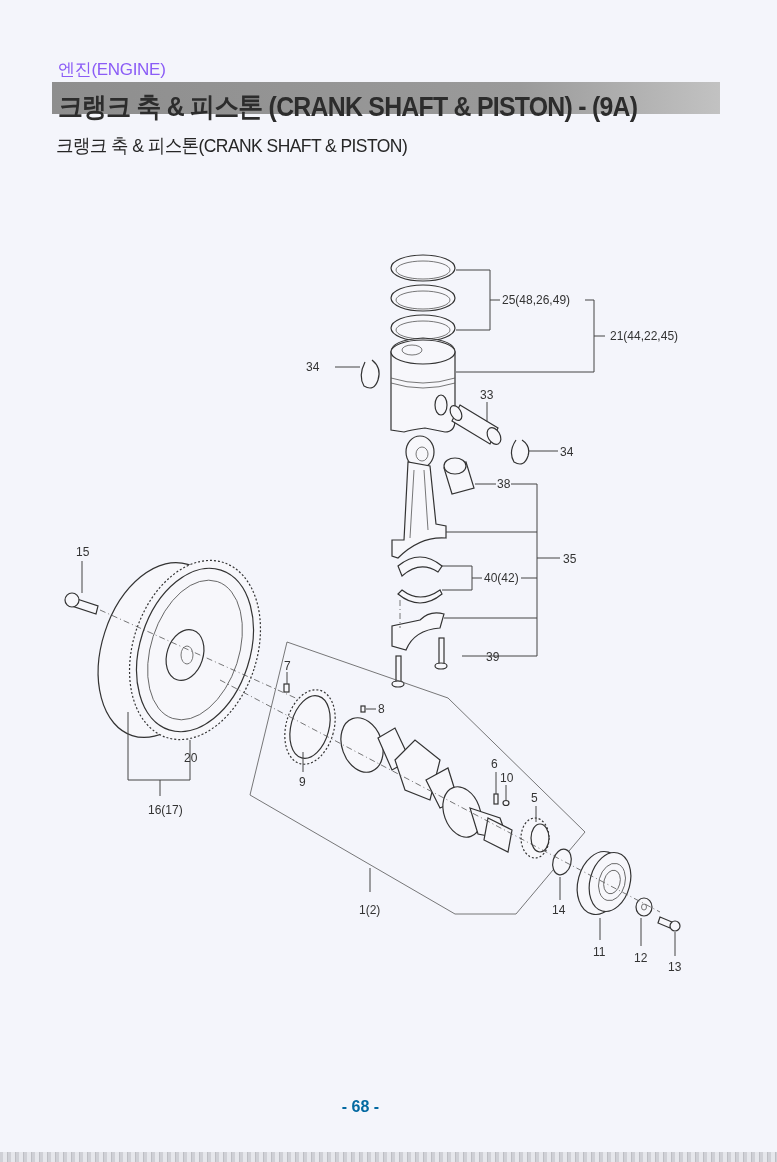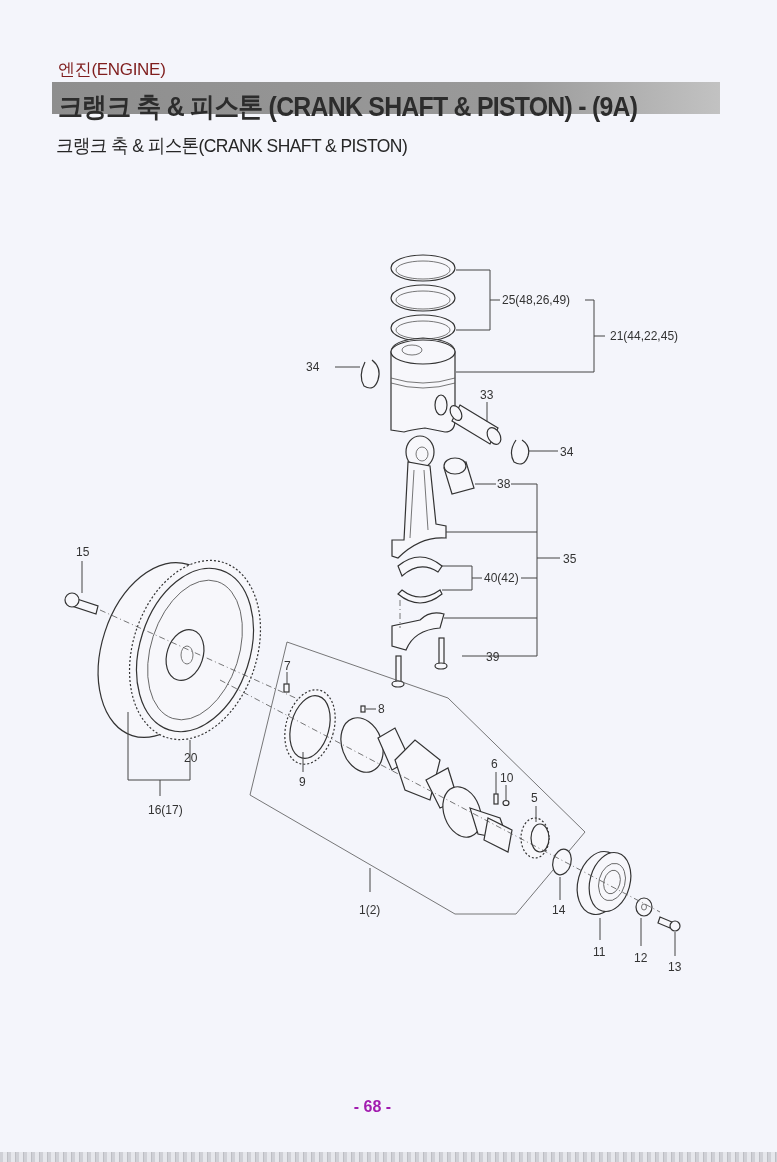--- a/index.html
+++ b/index.html
@@ -4,21 +4,21 @@
 <style>
   html, body { margin: 0; padding: 0; }
   body {
     width: 777px; height: 1162px; position: relative; overflow: hidden;
     background: #f4f5fb;
     font-family: "Liberation Sans", "DejaVu Sans", sans-serif;
     color: #222;
   }
   .section-label {
     position: absolute; left: 58px; top: 58px;
-    font-size: 17px; color: #7f1d1d; letter-spacing: -0.3px; text-align: center;
+    font-size: 17px; color: #8b5cf6; letter-spacing: -0.3px; text-align: center;
   }
   .title-bar {
     position: absolute; left: 52px; top: 82px; width: 668px; height: 32px;
     background: linear-gradient(90deg, #8e8e8e 0%, #9a9a9a 70%, #c2c2c2 100%);
   }
   .title-bar span {
     position: absolute; left: 6px; top: 7px;
     font-size: 27px; font-weight: bold; color: #2c2c2c; letter-spacing: -0.8px;
     transform: scaleX(0.92); transform-origin: left center;
   }
@@ -27,22 +27,22 @@
     font-size: 19px; color: #262626; letter-spacing: -0.6px;
     transform: scaleX(0.92); transform-origin: left center;
   }
   svg.diagram { position: absolute; left: 0; top: 0; }
   svg text { font-family: "Liberation Sans", "DejaVu Sans", sans-serif; font-size: 12px; fill: #333; }
   .ln { stroke: #444; stroke-width: 1; fill: none; }
   .part { stroke: #333; stroke-width: 1.2; fill: #f7f7fb; }
   .thin { stroke: #555; stroke-width: 0.8; fill: none; }
   .dash { stroke: #555; stroke-width: 0.8; fill: none; stroke-dasharray: 6 3 1 3; }
   .page-num {
-    position: absolute; left: 12px; width: 721px; top: 1098px; text-align: center;
-    font-size: 16px; font-weight: bold; color: #a21caf;
+    position: absolute; left: 0; width: 721px; top: 1098px; text-align: center;
+    font-size: 16px; font-weight: bold; color: #0369a1;
   }
   .scan-edge {
     position: absolute; left: 0; bottom: 0; width: 777px; height: 10px;
     background: repeating-linear-gradient(90deg, #cfd0d6 0 3px, #e6e7ec 3px 7px, #bdbec4 7px 8px);
   }
 </style>
 </head>
 <body>
 
 <div class="section-label">엔진(ENGINE)</div>

